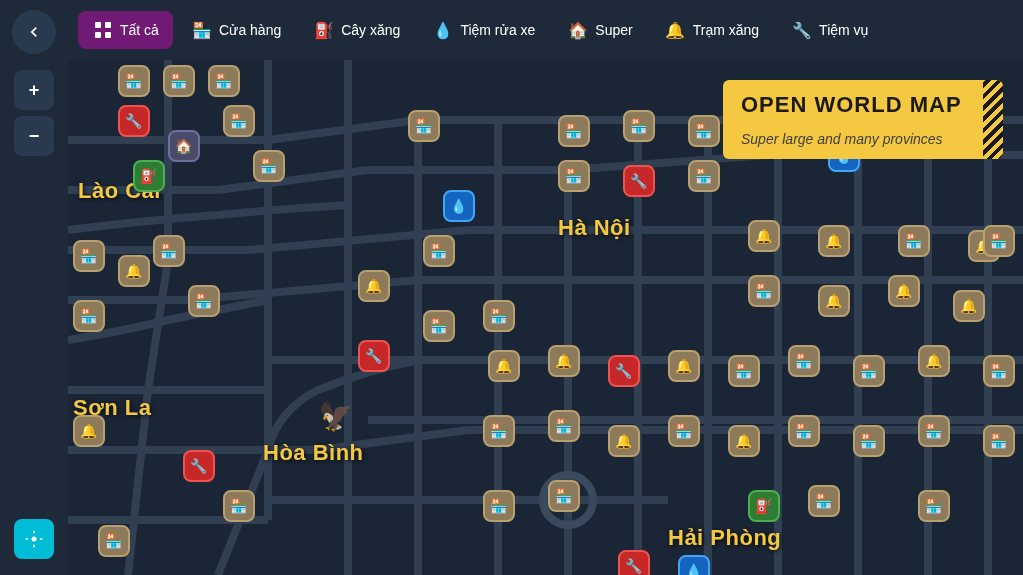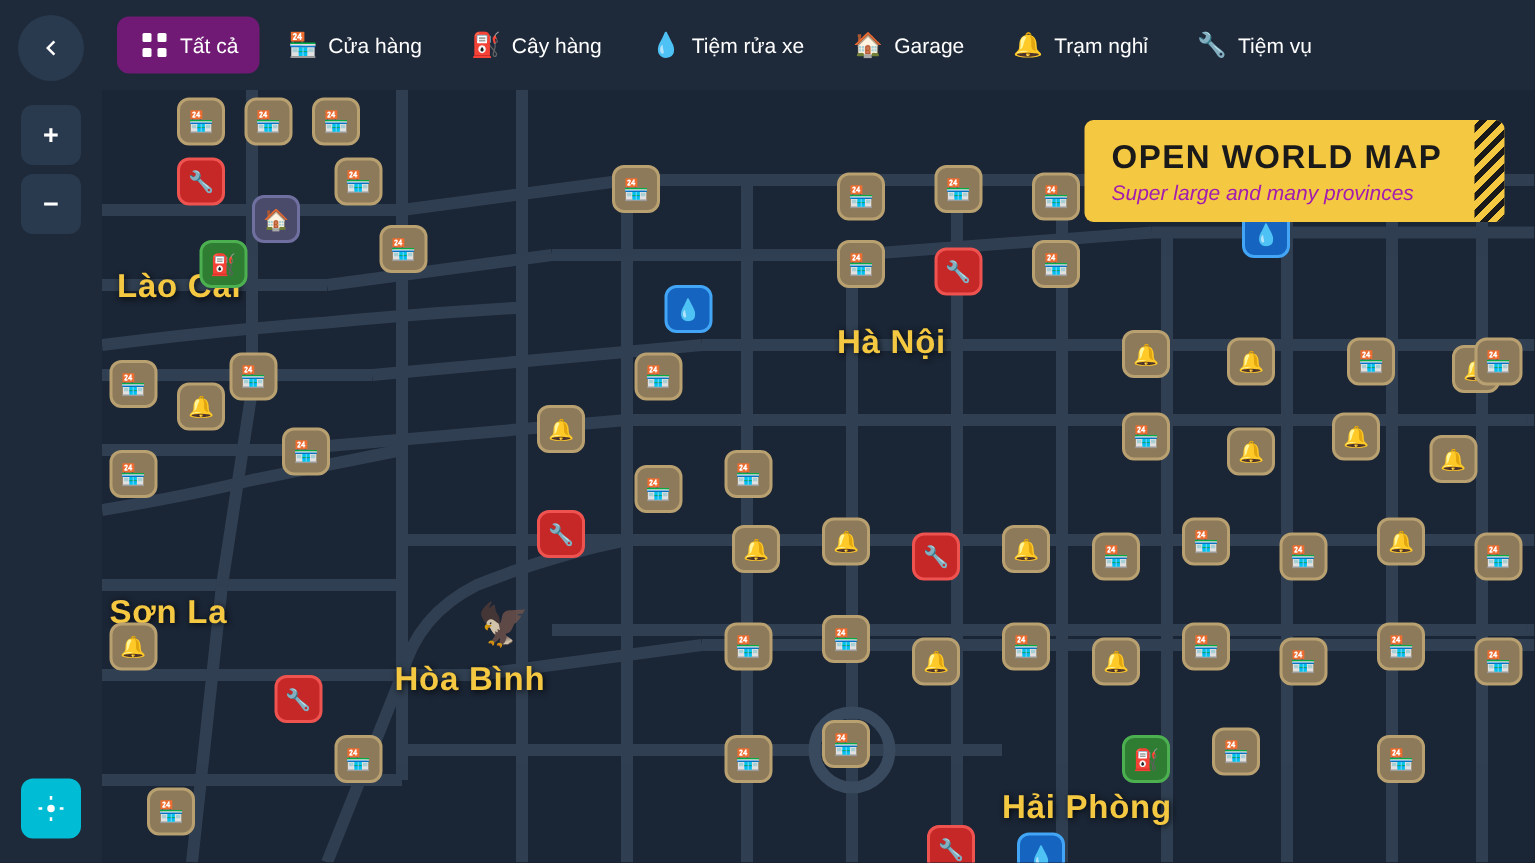--- a/index.html
+++ b/index.html
@@ -140,23 +140,23 @@
       z-index: 20;
     }
     .banner-title {
       font-size: 22px;
       font-weight: 900;
       color: #1a1a1a;
       letter-spacing: 1px;
     }
     .banner-subtitle {
       font-size: 14px;
-      color: #a21caf;
+      color: #404040;
       font-style: italic;
-      margin-top: 2px;
+      margin-top: 13px;
     }
     .banner-stripes {
       position: absolute;
       right: 0; top: 0; bottom: 0;
       width: 20px;
       background: repeating-linear-gradient(
         -45deg,
         #1a1a1a 0px, #1a1a1a 4px,
         transparent 4px, transparent 8px
       );
@@ -205,36 +205,36 @@
     <span>Tất cả</span>
   </div>
 
   <div class="nav-item">
     <span class="nav-icon">🏪</span>
     <span>Cửa hàng</span>
   </div>
 
   <div class="nav-item">
     <span class="nav-icon" style="color:#4caf50;">⛽</span>
-    <span>Cây hàng</span>
+    <span>Cây xăng</span>
   </div>
 
   <div class="nav-item">
     <span class="nav-icon" style="color:#42a5f5;">💧</span>
     <span>Tiệm rửa xe</span>
   </div>
 
   <div class="nav-item">
     <span class="nav-icon">🏠</span>
-    <span>Garage</span>
+    <span>Super</span>
   </div>
 
   <div class="nav-item">
     <span class="nav-icon">🔔</span>
-    <span>Trạm nghỉ</span>
+    <span>Trạm xăng</span>
   </div>
 
   <div class="nav-item">
     <span class="nav-icon" style="color:#ef9a9a;">🔧</span>
     <span>Tiệm vụ</span>
   </div>
 </div>
 
 <div class="map-area">
 

